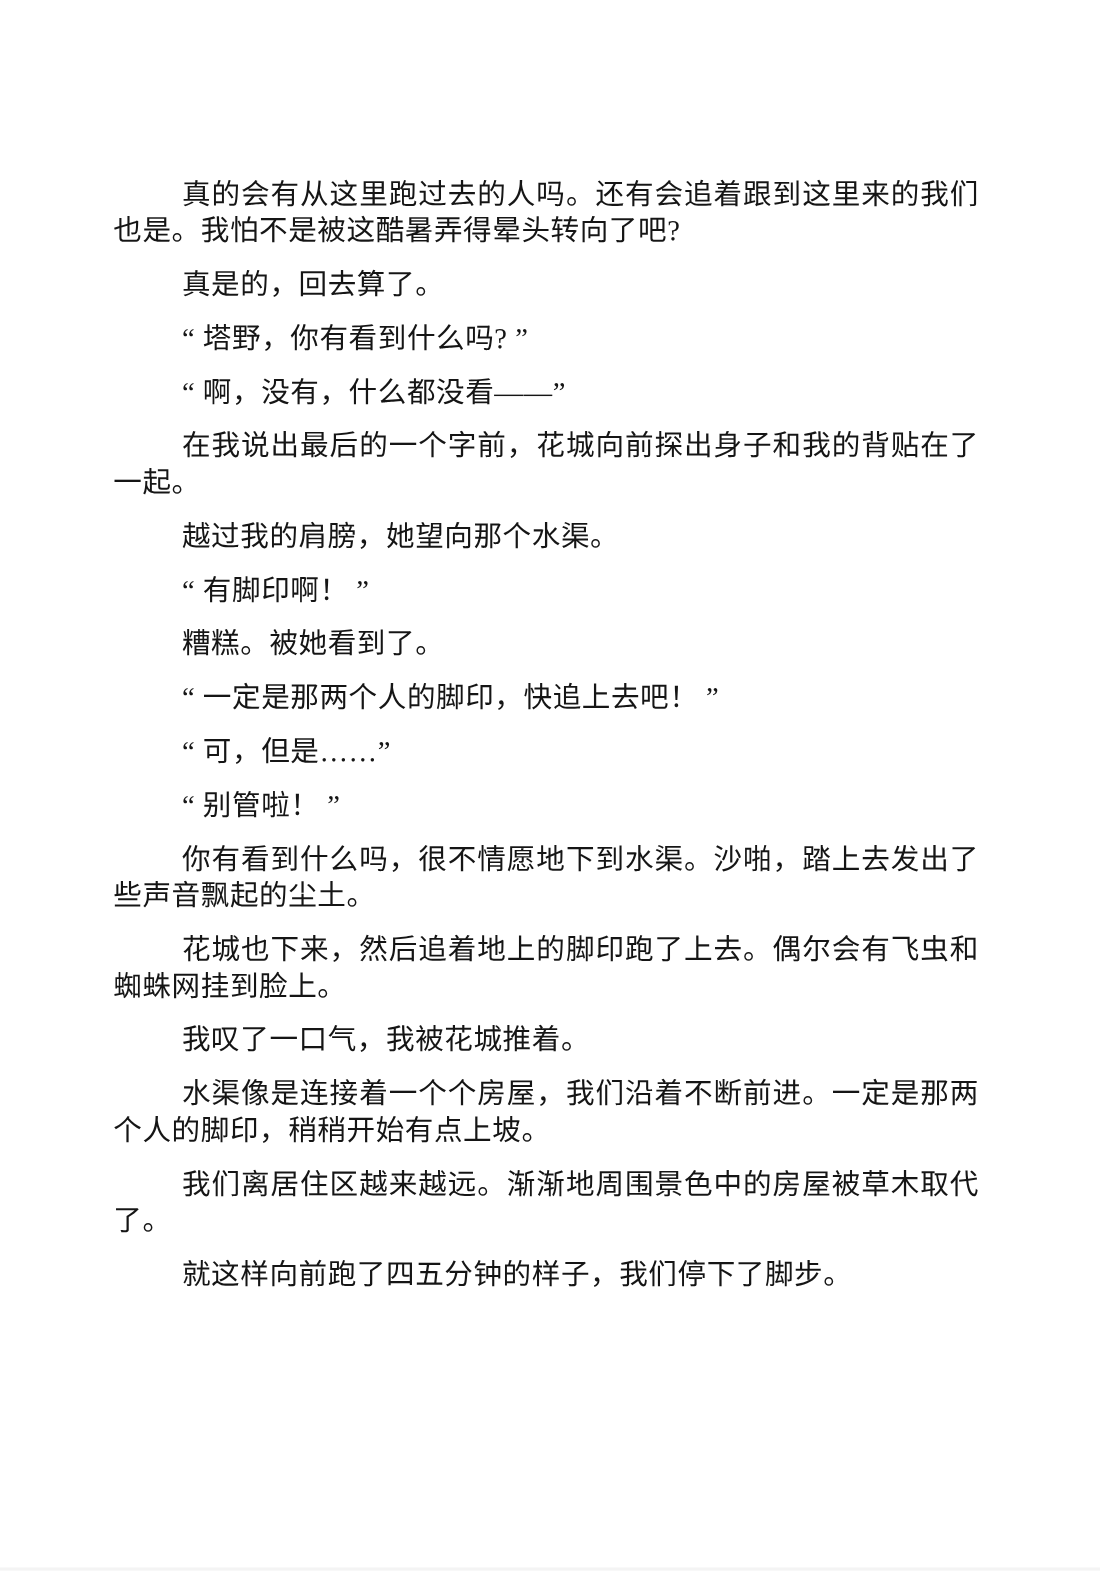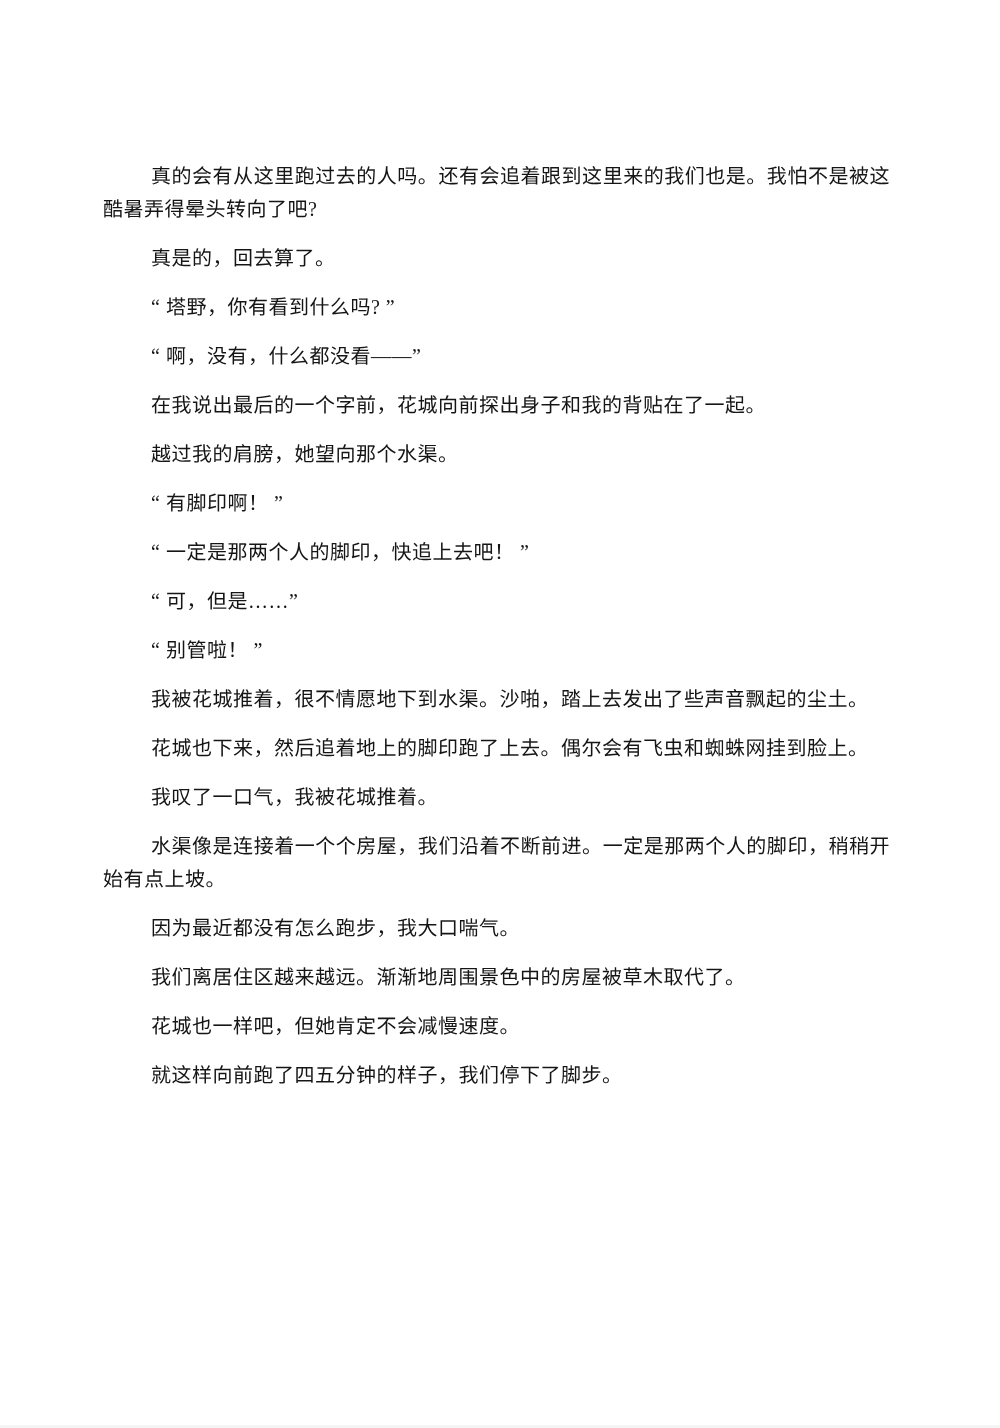--- a/index.html
+++ b/index.html
@@ -15,21 +15,21 @@
     font-family: "Liberation Serif", "DejaVu Serif", serif;
     color: #151515;
   }
   .page {
     box-sizing: border-box;
     width: 1000px;
     padding: 160px 110px 0 103px;
   }
   .page p {
     margin: 0 0 16px 0;
-    font-size: 20px;
+    font-size: 26px;
     line-height: 33px;
     text-indent: 2.4em;
     text-align: justify;
     letter-spacing: 0.5px;
     word-break: break-all;
   }
   .bottom-edge {
     position: absolute;
     left: 0;
     bottom: 0;
@@ -42,26 +42,25 @@
 <body>
 
 <div class="page">
   <p>真的会有从这里跑过去的人吗。还有会追着跟到这里来的我们也是。我怕不是被这酷暑弄得晕头转向了吧?</p>
   <p>真是的，回去算了。</p>
   <p>“ 塔野，你有看到什么吗?  ”</p>
   <p>“ 啊，没有，什么都没看——”</p>
   <p>在我说出最后的一个字前，花城向前探出身子和我的背贴在了一起。</p>
   <p>越过我的肩膀，她望向那个水渠。</p>
   <p>“ 有脚印啊！ ”</p>
+  <p>糟糕。被她看到了。</p>
   <p>“ 一定是那两个人的脚印，快追上去吧！ ”</p>
   <p>“ 可，但是……”</p>
   <p>“ 别管啦！ ”</p>
-  <p>我被花城推着，很不情愿地下到水渠。沙啪，踏上去发出了些声音飘起的尘土。</p>
+  <p>你有看到什么吗，很不情愿地下到水渠。沙啪，踏上去发出了些声音飘起的尘土。</p>
   <p>花城也下来，然后追着地上的脚印跑了上去。偶尔会有飞虫和蜘蛛网挂到脸上。</p>
   <p>我叹了一口气，我被花城推着。</p>
   <p>水渠像是连接着一个个房屋，我们沿着不断前进。一定是那两个人的脚印，稍稍开始有点上坡。</p>
-  <p>因为最近都没有怎么跑步，我大口喘气。</p>
   <p>我们离居住区越来越远。渐渐地周围景色中的房屋被草木取代了。</p>
-  <p>花城也一样吧，但她肯定不会减慢速度。</p>
   <p>就这样向前跑了四五分钟的样子，我们停下了脚步。</p>
 </div>
 
 <div class="bottom-edge"></div>
 
 </body></html>

